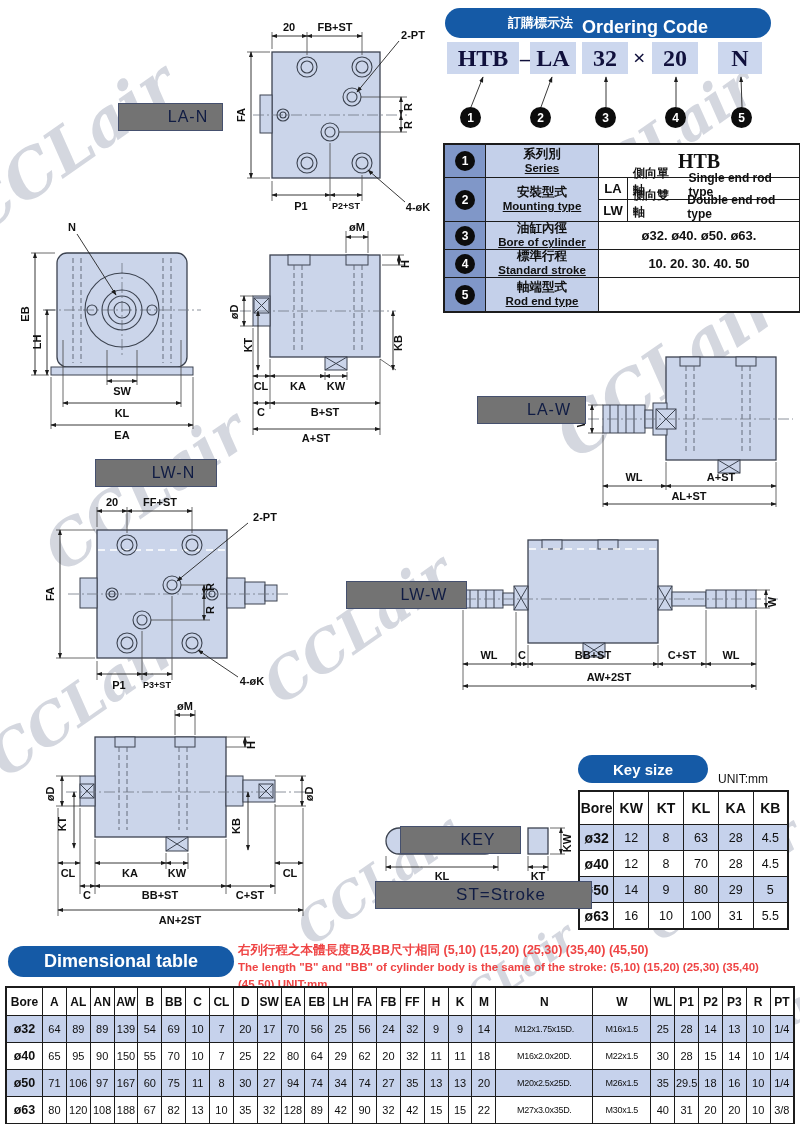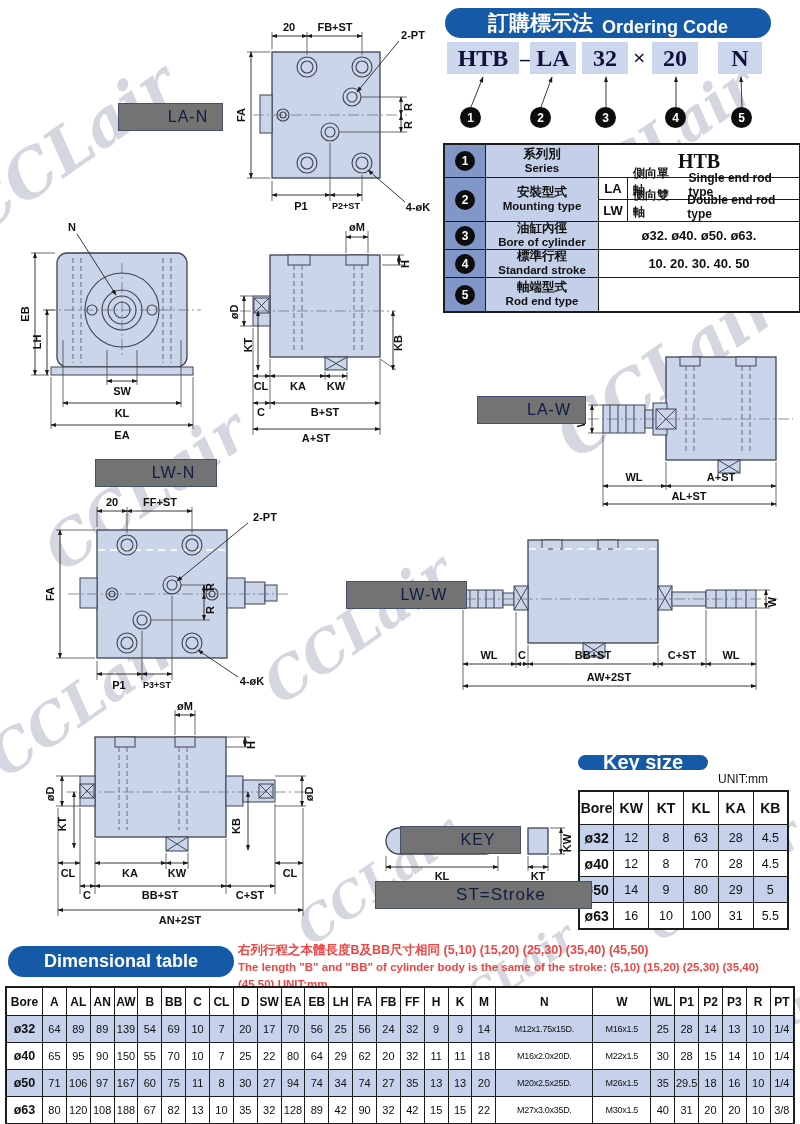--- a/index.html
+++ b/index.html
@@ -21,21 +21,21 @@
   
   .stable{position:absolute;left:443px;top:143px;width:354px;border:2px solid #1c1c1c;z-index:2;background:#fff;}
   .srow{display:flex;border-bottom:1px solid #1c1c1c;}
   .srow:last-child{border-bottom:none;}
   .snum{width:40px;background:#8097c8;display:flex;align-items:center;justify-content:center;border-right:1px solid #1c1c1c;}
   .snum .bullet2{width:20px;height:20px;border-radius:50%;background:#0c0c0c;color:#fff;display:flex;
        align-items:center;justify-content:center;font-weight:bold;font-size:12px;}
   .slab{width:112px;background:#c4d0ea;display:flex;flex-direction:column;align-items:center;justify-content:center;
        border-right:1px solid #1c1c1c;line-height:1.1;}
   .slab .zh{font-size:12.5px;font-weight:bold;color:#101010;}
-  .slab .en{font-size:11.5px;font-weight:bold;color:#101010;}
+  .slab .en{font-size:11.5px;font-weight:bold;color:#101010;text-decoration:underline;}
   .sval{flex:1;display:flex;flex-direction:column;align-items:center;justify-content:center;background:#fff;
        font-weight:bold;color:#101010;}
   .sval .big{font-family:"Liberation Serif",serif;font-size:20px;}
   .sval .mid{font-size:13px;}
   .sval .ln{font-size:12px;line-height:1.25;}
   .subrow{display:flex;width:100%;height:21px;border-bottom:1px solid #1c1c1c;align-items:stretch;}
   .subrow:last-child{border-bottom:none;}
   .subcode{width:28px;border-right:1px solid #1c1c1c;display:flex;align-items:center;justify-content:center;
        font-size:13px;font-weight:bold;}
   .subtext{flex:1;display:flex;align-items:flex-end;padding-left:5px;gap:8px;font-size:12px;font-weight:bold;}
@@ -92,21 +92,21 @@
   <div class="wm" style="left:30px;top:455px;font-size:60px;">CCLair</div>
   <div class="wm" style="left:540px;top:330px;font-size:66px;">CCLair</div>
   <div class="wm" style="left:250px;top:595px;font-size:56px;">CCLair</div>
   <div class="wm" style="left:-25px;top:668px;font-size:56px;">CCLair</div>
   <div class="wm" style="left:285px;top:852px;font-size:48px;">CCLair</div>
   <div class="wm" style="left:635px;top:852px;font-size:46px;">CCLair</div>
   <div class="wm" style="left:430px;top:952px;font-size:40px;">CCLair</div>
   <div class="wm" style="left:695px;top:1000px;font-size:40px;">CCLair</div>
 
   <div class="pill" style="left:445px;top:8px;width:326px;height:30px;">
-    <span style="font-size:21px;">訂購標示法</span>
+    <span style="font-size:13px;">訂購標示法</span>
     <span style="font-size:18px;margin-top:8px;">Ordering Code</span>
   </div>
   <div class="codebox" style="left:447px;top:42px;width:72px;height:32px;">HTB</div>
   <div class="codesep" style="left:520px;top:46px;">–</div>
   <div class="codebox" style="left:530px;top:42px;width:46px;height:32px;">LA</div>
   <div class="codebox" style="left:582px;top:42px;width:46px;height:32px;">32</div>
   <div class="codesep" style="left:633px;top:45px;">×</div>
   <div class="codebox" style="left:652px;top:42px;width:46px;height:32px;">20</div>
   <div class="codebox" style="left:718px;top:42px;width:44px;height:32px;">N</div>
 
@@ -614,21 +614,21 @@
       <line class="ext" x1="150" y1="38" x2="150" y2="53"></line>
       <line class="ext" x1="170" y1="38" x2="170" y2="53"></line>
       <line class="dl" x1="150" y1="49" x2="170" y2="49"></line>
     </g>
     <text class="dim" x="64" y="62">KL</text>
     <text class="dim" x="193" y="25" transform="rotate(-90 193 25)">KW</text>
     <text class="dim" x="160" y="62">KT</text>
   </svg>
   <div class="lbl" style="left:375px;top:881px;width:180px;height:26px;font-size:17px;">ST=Stroke</div>
 
-  <div class="pill" style="left:578px;top:755px;width:130px;height:15px;font-size:20px;">Key size</div>
+  <div class="pill" style="left:578px;top:755px;width:130px;height:28px;font-size:15px;">Key size</div>
   <div class="unit" style="left:718px;top:772px;">UNIT:mm</div>
   <table class="dt" id="keytable">
       <thead>
         <tr>
           <th>Bore</th>
           <th>KW</th>
           <th>KT</th>
           <th>KL</th>
           <th>KA</th>
           <th>KB</th>

